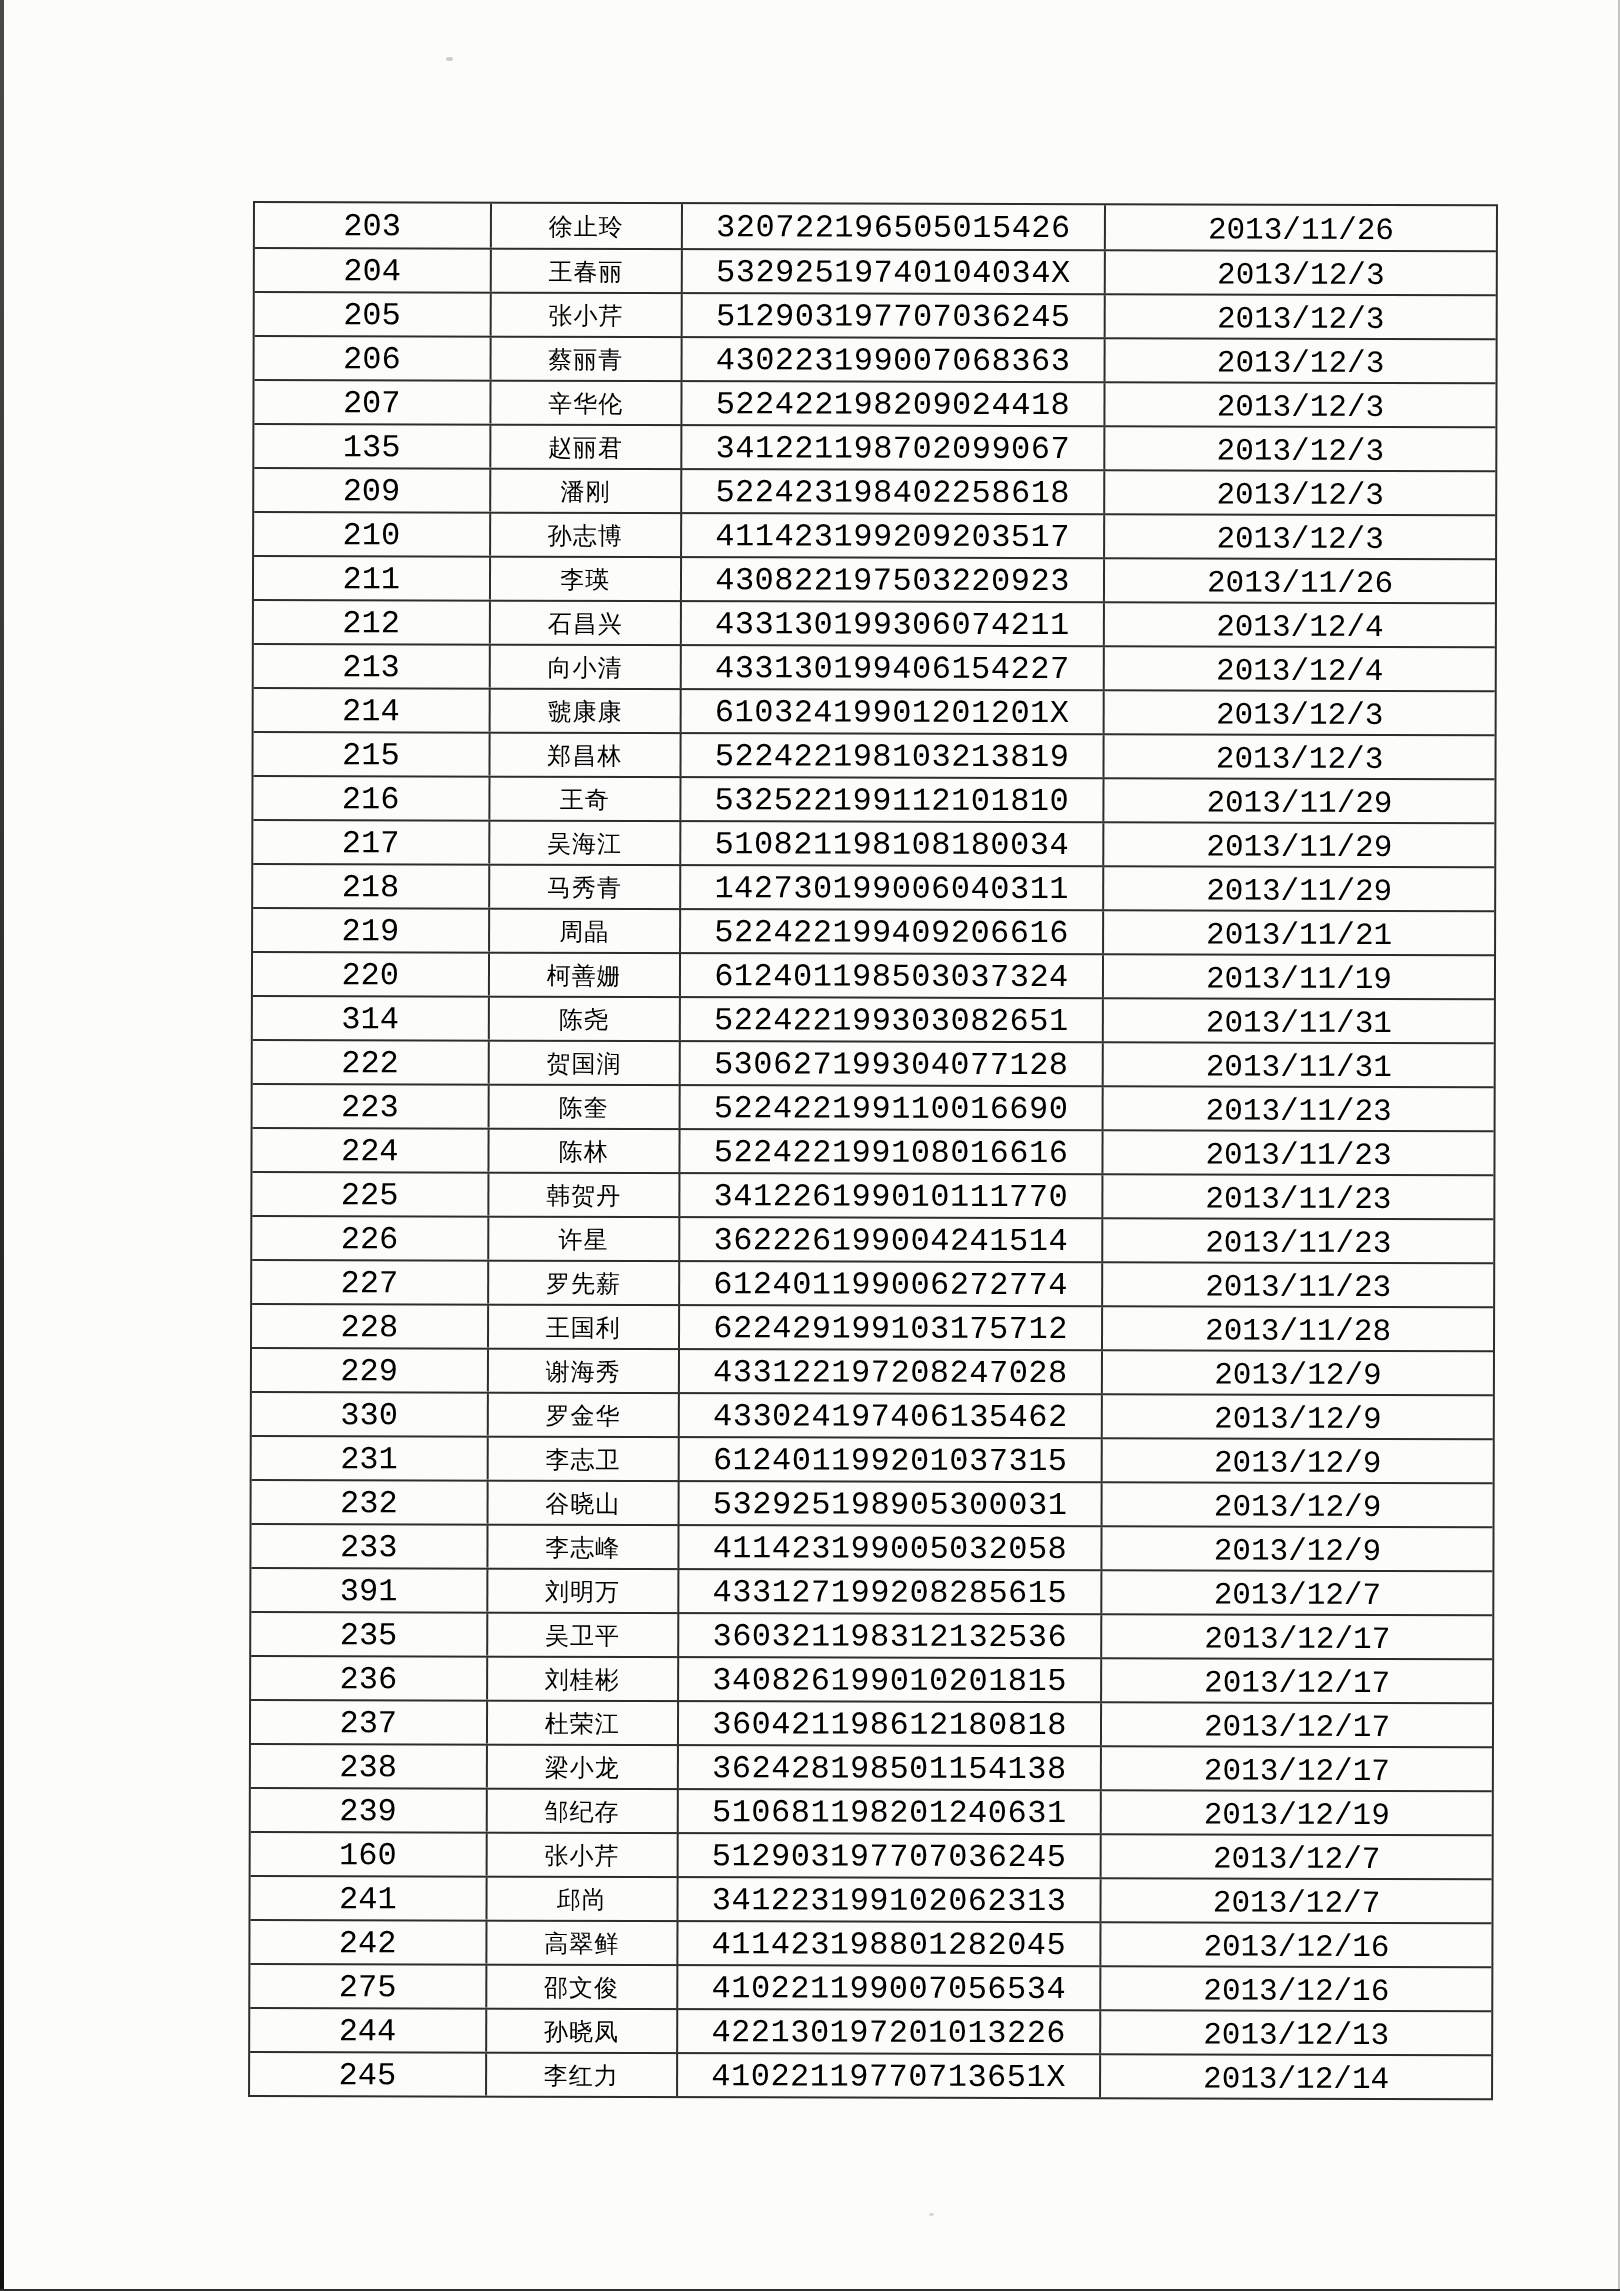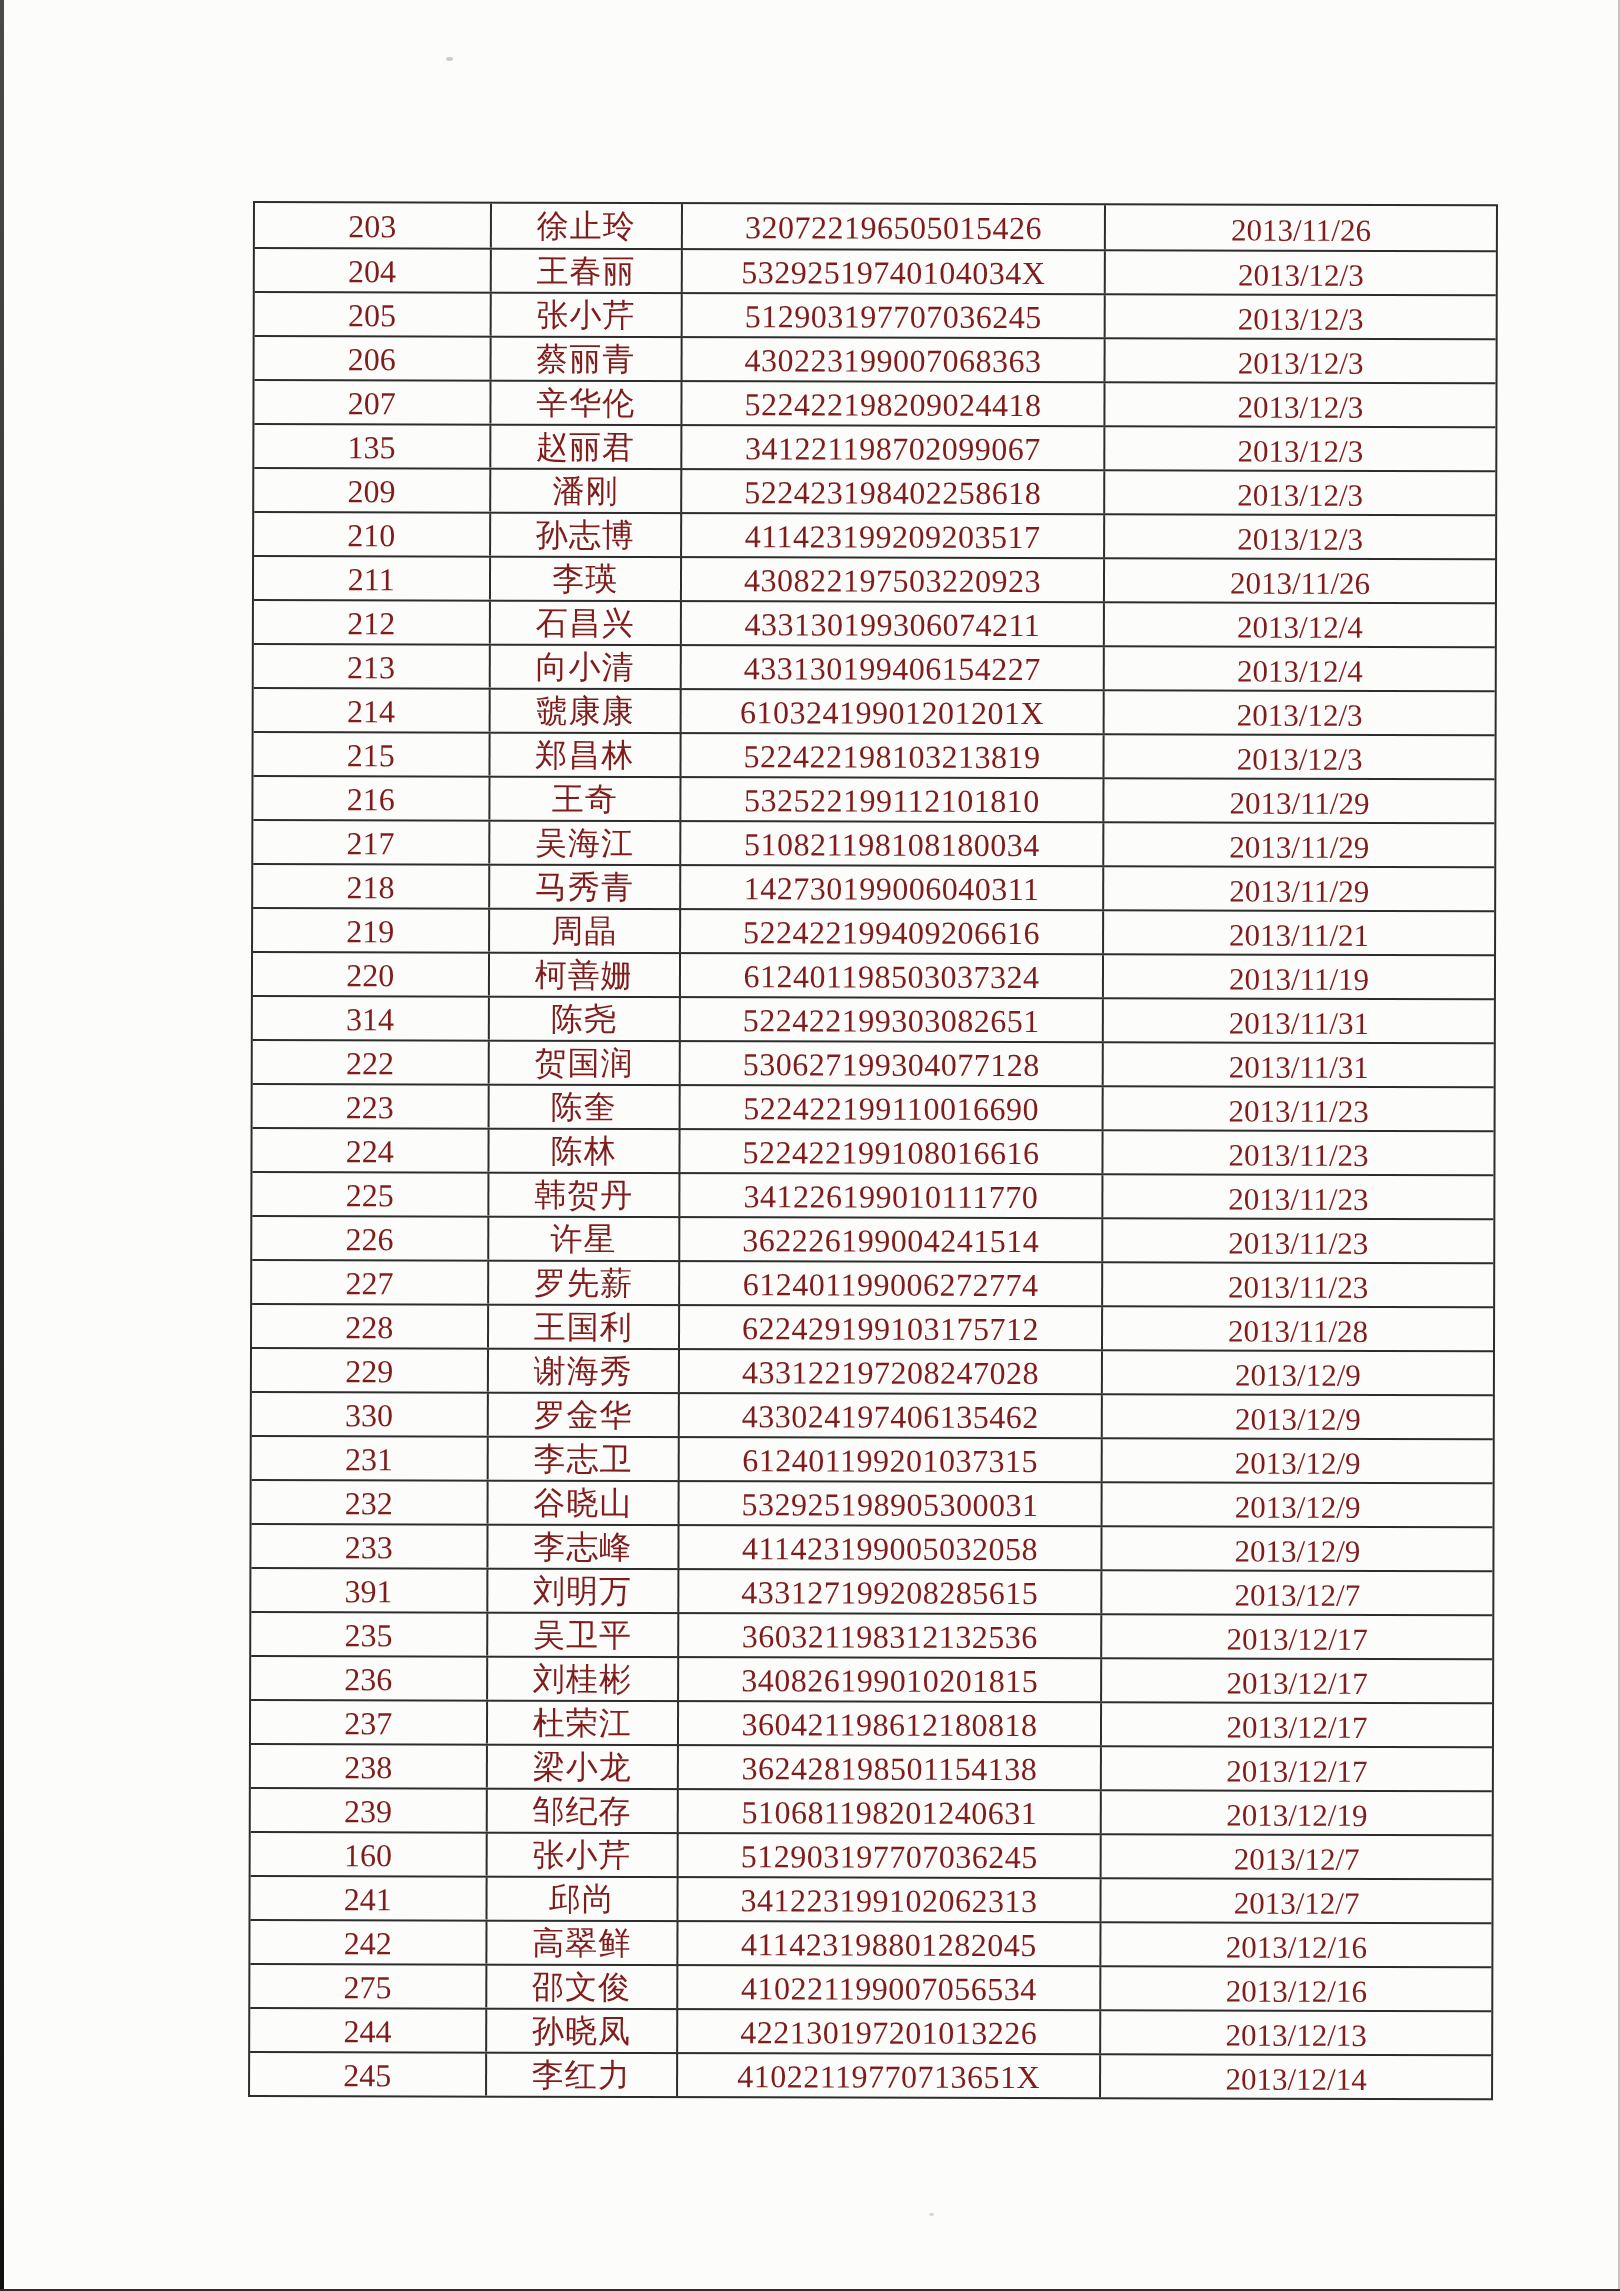--- a/index.html
+++ b/index.html
@@ -3,22 +3,22 @@
 <meta charset="utf-8">
 <style>
   html, body { margin: 0; padding: 0; }
   body { background: #e8e8e6; }
   .page {
     position: relative;
     width: 1620px;
     height: 2292px;
     background: #fcfcfb;
     overflow: hidden;
-    font-family: Liberation Serif, serif;
-    color: #7f1d1d;
+    font-family: Liberation Mono, monospace;
+    color: #000000;
   }
   
   .edge-left {
     position: absolute; left: 0; top: 0; width: 3.9px; height: 100%;
     background: linear-gradient(180deg, #4a4a4a 0%, #262626 60%, #111 100%);
   }
   .edge-bottom {
     position: absolute; left: 0; bottom: 0; width: 100%; height: 2.9px;
     background: #2c2c2c;
   }
@@ -56,21 +56,21 @@
     display: flex;
     align-items: center;
     justify-content: center;
     overflow: hidden;
     white-space: nowrap;
     border-right: 2px solid #2d2d2d;
     padding-top: 2px;
   }
   .cell:last-child { border-right: none; }
   .cell.no   { width: 19.06%; font-size: 32px; }
-  .cell.name { width: 15.43%; font-size: 32px; letter-spacing: 1px; }
+  .cell.name { width: 15.43%; font-size: 24px; letter-spacing: 1px; }
   .cell.id   { width: 34.09%; font-size: 32px; letter-spacing: 0.5px; }
   .cell.date { width: 31.42%; font-size: 31px; padding-top: 5.9px; }
 </style>
 </head>
 <body>
 
 <div class="page">
   <div class="edge-left"></div>
   <div class="edge-right"></div>
   <div class="edge-bottom"></div>

